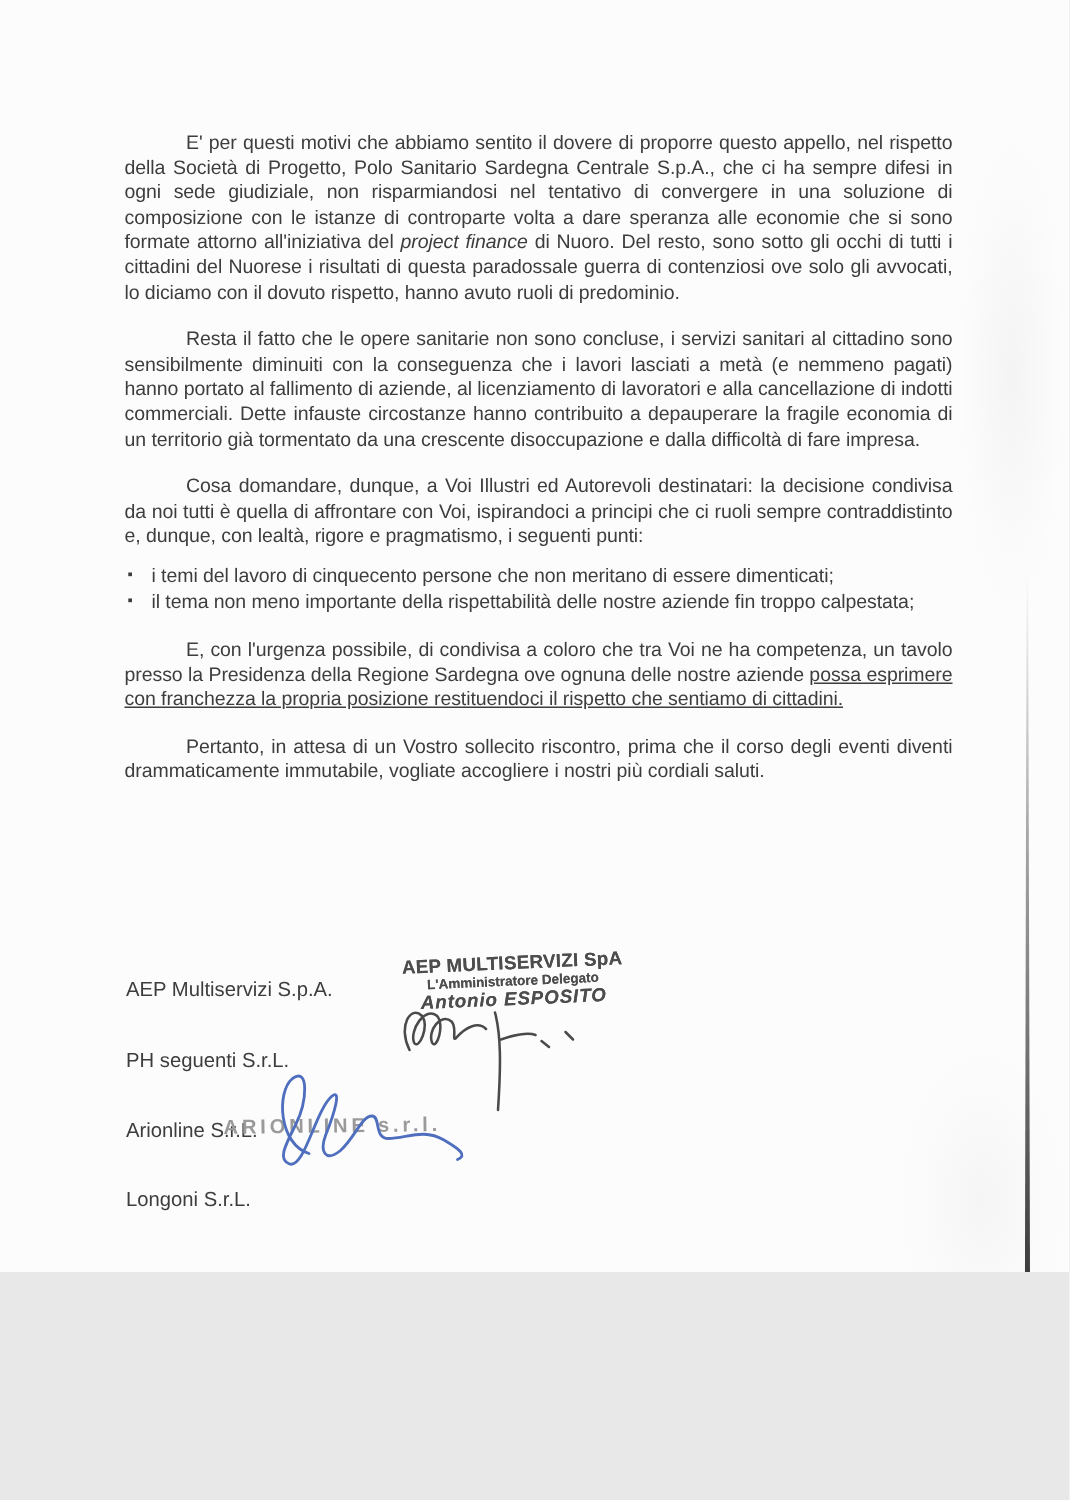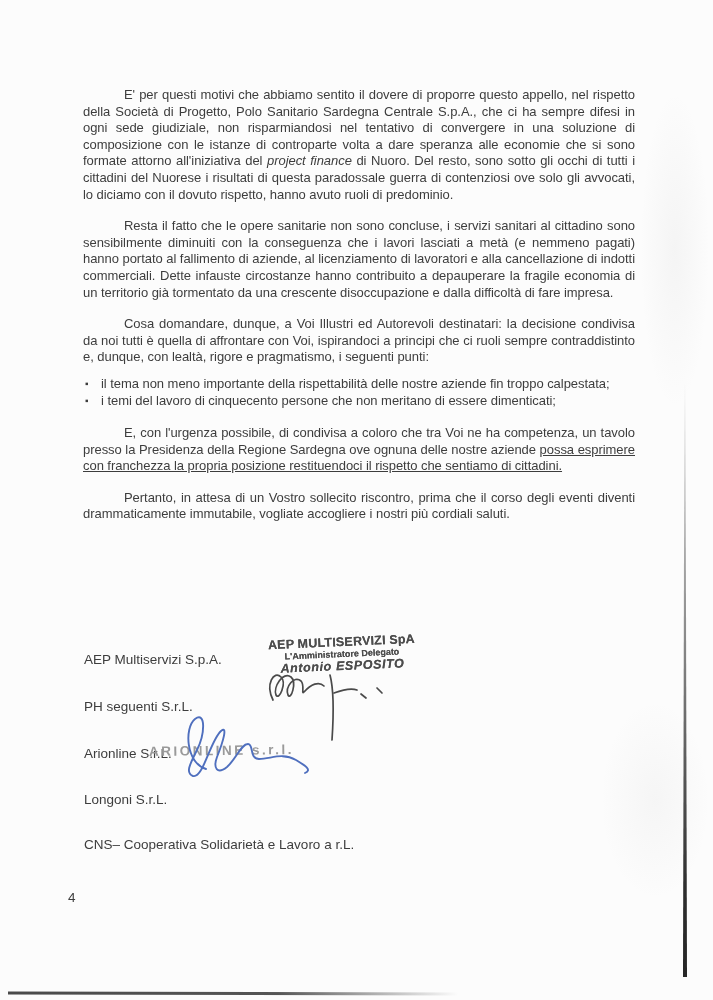--- a/index.html
+++ b/index.html
@@ -2,21 +2,21 @@
 <html><head>
 <meta charset="utf-8">
 <style>
   * { margin: 0; padding: 0; box-sizing: border-box; }
   html, body { background: #e8e8e8; }
   body { font-family: "Liberation Sans", sans-serif; }
 
   .page {
     position: relative;
     width: 713px;
-    height: 1000px;
+    height: 848px;
     margin: 0 auto;
     background: #fcfcfc;
     overflow: hidden;
     color: #3d3d3d;
   }
 
   
   .smudge { position: absolute; border-radius: 50%; pointer-events: none; }
   .smudge.s1 { left: 640px; top: 90px; width: 70px; height: 320px; background: radial-gradient(ellipse at center, rgba(120,120,120,0.06), rgba(120,120,120,0) 70%); }
   .smudge.s2 { left: 600px; top: 700px; width: 110px; height: 200px; background: radial-gradient(ellipse at center, rgba(120,120,120,0.05), rgba(120,120,120,0) 70%); }
@@ -118,32 +118,31 @@
 <div class="page">
 
   <div class="smudge s1"></div>
   <div class="smudge s2"></div>
 
   <div class="content">
     <p class="para"><span>E' per questi motivi che abbiamo sentito il dovere di proporre questo appello, nel rispetto della Società di Progetto, Polo Sanitario Sardegna Centrale S.p.A., che ci ha sempre difesi in ogni sede giudiziale, non risparmiandosi nel tentativo di convergere in una soluzione di composizione con le istanze di controparte volta a dare speranza alle economie che si sono formate attorno all'iniziativa del </span><span style="font-style: italic;">project finance</span><span> di Nuoro. Del resto, sono sotto gli occhi di tutti i cittadini del Nuorese i risultati di questa paradossale guerra di contenziosi ove solo gli avvocati, lo diciamo con il dovuto rispetto, hanno avuto ruoli di predominio.</span></p>
     <p class="para">Resta il fatto che le opere sanitarie non sono concluse, i servizi sanitari al cittadino sono sensibilmente diminuiti con la conseguenza che i lavori lasciati a metà (e nemmeno pagati) hanno portato al fallimento di aziende, al licenziamento di lavoratori e alla cancellazione di indotti commerciali. Dette infauste circostanze hanno contribuito a depauperare la fragile economia di un territorio già tormentato da una crescente disoccupazione e dalla difficoltà di fare impresa.</p>
     <p class="para">Cosa domandare, dunque, a Voi Illustri ed Autorevoli destinatari: la decisione condivisa da noi tutti è quella di affrontare con Voi, ispirandoci a principi che ci ruoli sempre contraddistinto e, dunque, con lealtà, rigore e pragmatismo, i seguenti punti:</p>
     <ul class="points">
+      <li>i temi del lavoro di cinquecento persone che non meritano di essere dimenticati;</li>
       <li>il tema non meno importante della rispettabilità delle nostre aziende fin troppo calpestata;</li>
-      <li>i temi del lavoro di cinquecento persone che non meritano di essere dimenticati;</li>
     </ul>
     <p class="para"><span>E, con l'urgenza possibile, di condivisa a coloro che tra Voi ne ha competenza, un tavolo presso la Presidenza della Regione Sardegna ove ognuna delle nostre aziende </span><span style="text-decoration: underline;">possa esprimere con franchezza la propria posizione restituendoci il rispetto che sentiamo di cittadini.</span></p>
     <p class="para">Pertanto, in attesa di un Vostro sollecito riscontro, prima che il corso degli eventi diventi drammaticamente immutabile, vogliate accogliere i nostri più cordiali saluti.</p>
   </div>
 
   <div class="sig-label" style="top:652px">AEP Multiservizi S.p.A.</div>
   <div class="sig-label" style="top:699px">PH seguenti S.r.L.</div>
   <div class="sig-label" style="top:746px">Arionline S.r.L.</div>
   <div class="sig-label" style="top:792px">Longoni S.r.L.</div>
-  <div class="sig-label" style="top:837px">CNS– Cooperativa Solidarietà e Lavoro a r.L.</div>
 
   <div class="aep-stamp">
     <div class="l1">AEP MULTISERVIZI SpA</div>
     <div class="l2">L'Amministratore Delegato</div>
     <div class="l3">Antonio ESPOSITO</div>
   </div>
 
   <div class="arionline-stamp">ARIONLINE s.r.l.</div>
 
   <svg class="ink-svg" viewBox="0 0 713 1000">

